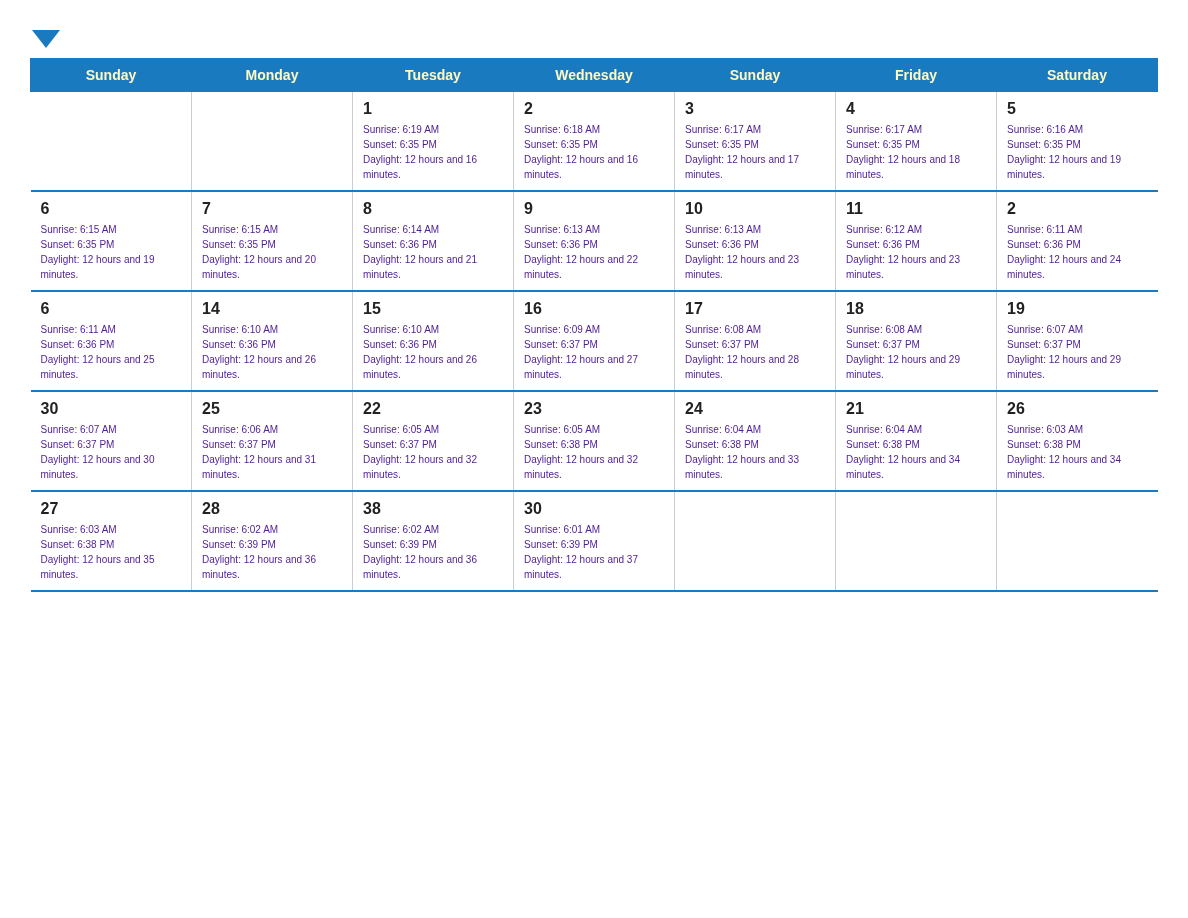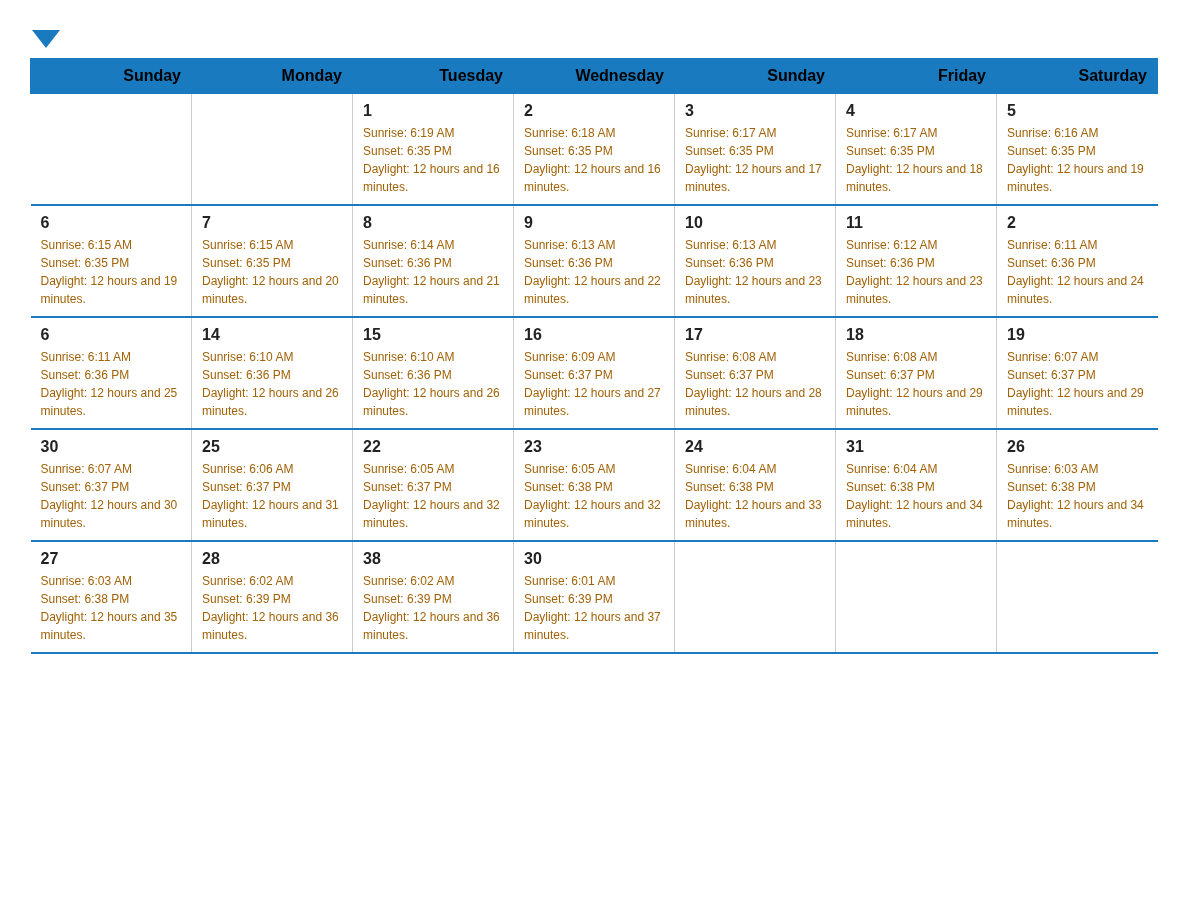--- a/index.html
+++ b/index.html
@@ -66,25 +66,25 @@
     }
     .calendar {
       width: 100%;
       border-collapse: collapse;
       margin-top: 10px;
     }
     .calendar thead tr {
       background-color: #1a7abf;
     }
     .calendar thead th {
-      color: #000000;
-      font-size: 16px;
+      color: #fef9c3;
+      font-size: 14px;
       font-weight: 600;
       padding: 8px 10px;
-      text-align: right;
+      text-align: center;
       border: 1px solid #1a7abf;
     }
     .calendar tbody tr {
       border-bottom: 2px solid #1a7abf;
     }
     .calendar tbody td {
       vertical-align: top;
       padding: 8px 10px;
       border-right: 1px solid #ccc;
       font-size: 13px;
@@ -96,22 +96,22 @@
       border-right: none;
     }
     .day-number {
       font-size: 16px;
       font-weight: bold;
       color: #222;
       display: block;
       margin-bottom: 4px;
     }
     .day-info {
-      font-size: 12px;
-      color: #a16207;
+      font-size: 10px;
+      color: #4c1d95;
       line-height: 1.5;
     }
     .empty-cell {
       background: #fff;
     }
   </style>
 </head>
 <body>
 
 <div class="header">
@@ -242,21 +242,21 @@
         </td>
         <td>
           <span class="day-number">23</span>
           <div class="day-info">Sunrise: 6:05 AM<br>Sunset: 6:38 PM<br>Daylight: 12 hours and 32 minutes.</div>
         </td>
         <td>
           <span class="day-number">24</span>
           <div class="day-info">Sunrise: 6:04 AM<br>Sunset: 6:38 PM<br>Daylight: 12 hours and 33 minutes.</div>
         </td>
         <td>
-          <span class="day-number">31</span>
+          <span class="day-number">21</span>
           <div class="day-info">Sunrise: 6:04 AM<br>Sunset: 6:38 PM<br>Daylight: 12 hours and 34 minutes.</div>
         </td>
         <td>
           <span class="day-number">26</span>
           <div class="day-info">Sunrise: 6:03 AM<br>Sunset: 6:38 PM<br>Daylight: 12 hours and 34 minutes.</div>
         </td>
       </tr>
       <tr>
         <td>
           <span class="day-number">27</span>

